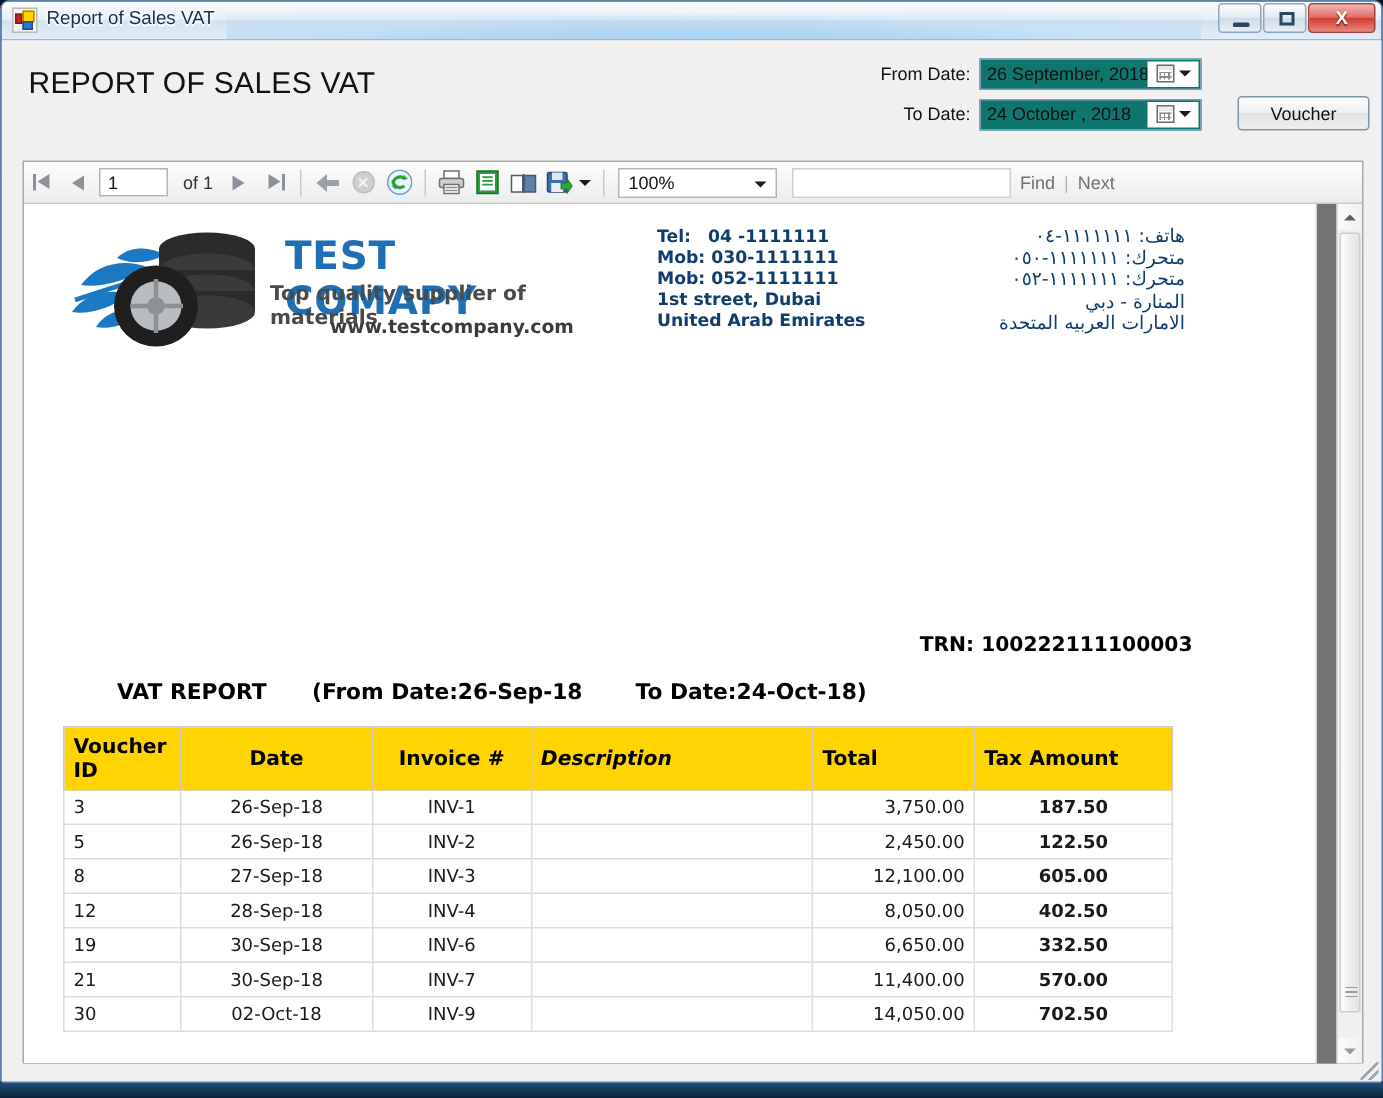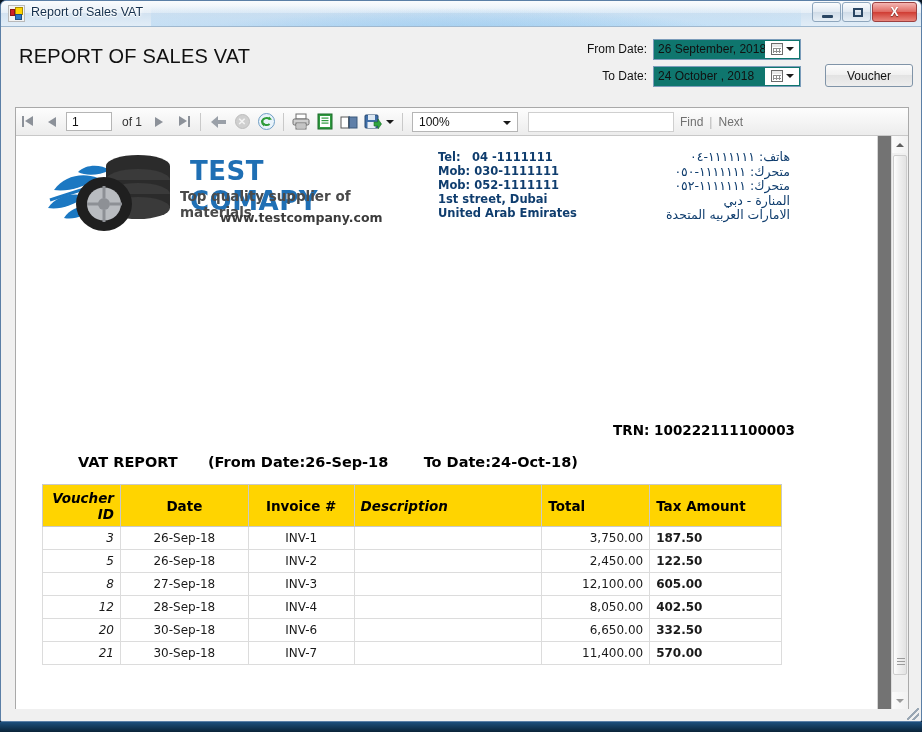--- a/index.html
+++ b/index.html
@@ -312,26 +312,26 @@
     border: 1px solid #c9c9c9;
     color: #000; font-size: 13.5px; font-weight: bold;
     height: 42px; padding: 2px 6px;
     vertical-align: middle;
   }
   #vat-table td {
     border: 1px solid #dcdcdc;
     font-size: 12px; color: #1a1a1a;
     height: 23px; padding: 1px 6px;
   }
-  .c-vid  { width: 78px;  text-align: right; font-style: italic; }
+  .c-vid  { width: 78px;  text-align: left; }
   .c-date { width: 128px; text-align: center; }
   .c-inv  { width: 106px; text-align: center; }
   .c-desc { width: 188px; text-align: left; font-style: italic; }
   .c-tot  { width: 108px; text-align: right; }
-  .c-tax  { width: 132px; text-align: left; font-weight: bold; }
+  .c-tax  { width: 132px; text-align: center; font-weight: bold; }
   th.c-vid { width: 78px; }
 
   
   #resize-grip {
     position: absolute; right: 4px; bottom: 3px; width: 12px; height: 12px;
     background:
       linear-gradient(135deg, transparent 45%, #9aa7b4 45%, #9aa7b4 55%, transparent 55%),
       linear-gradient(135deg, transparent 70%, #9aa7b4 70%, #9aa7b4 80%, transparent 80%);
   }
   #taskbar-strip {
@@ -575,35 +575,43 @@
                   </tr>
                   <tr>
                     <td class="c-vid">12</td>
                     <td class="c-date">28-Sep-18</td>
                     <td class="c-inv">INV-4</td>
                     <td class="c-desc"></td>
                     <td class="c-tot">8,050.00</td>
                     <td class="c-tax">402.50</td>
                   </tr>
                   <tr>
-                    <td class="c-vid">20</td>
+                    <td class="c-vid">19</td>
                     <td class="c-date">30-Sep-18</td>
                     <td class="c-inv">INV-6</td>
                     <td class="c-desc"></td>
                     <td class="c-tot">6,650.00</td>
                     <td class="c-tax">332.50</td>
                   </tr>
                   <tr>
                     <td class="c-vid">21</td>
                     <td class="c-date">30-Sep-18</td>
                     <td class="c-inv">INV-7</td>
                     <td class="c-desc"></td>
                     <td class="c-tot">11,400.00</td>
                     <td class="c-tax">570.00</td>
                   </tr>
+                  <tr>
+                    <td class="c-vid">30</td>
+                    <td class="c-date">02-Oct-18</td>
+                    <td class="c-inv">INV-9</td>
+                    <td class="c-desc"></td>
+                    <td class="c-tot">14,050.00</td>
+                    <td class="c-tax">702.50</td>
+                  </tr>
                 </tbody>
             </table>
 
           </div>
         </div>
 
         <div id="vscroll">
           <div class="sb-arrow up">
               <span class="sb-tri-up"></span>
             </div>

